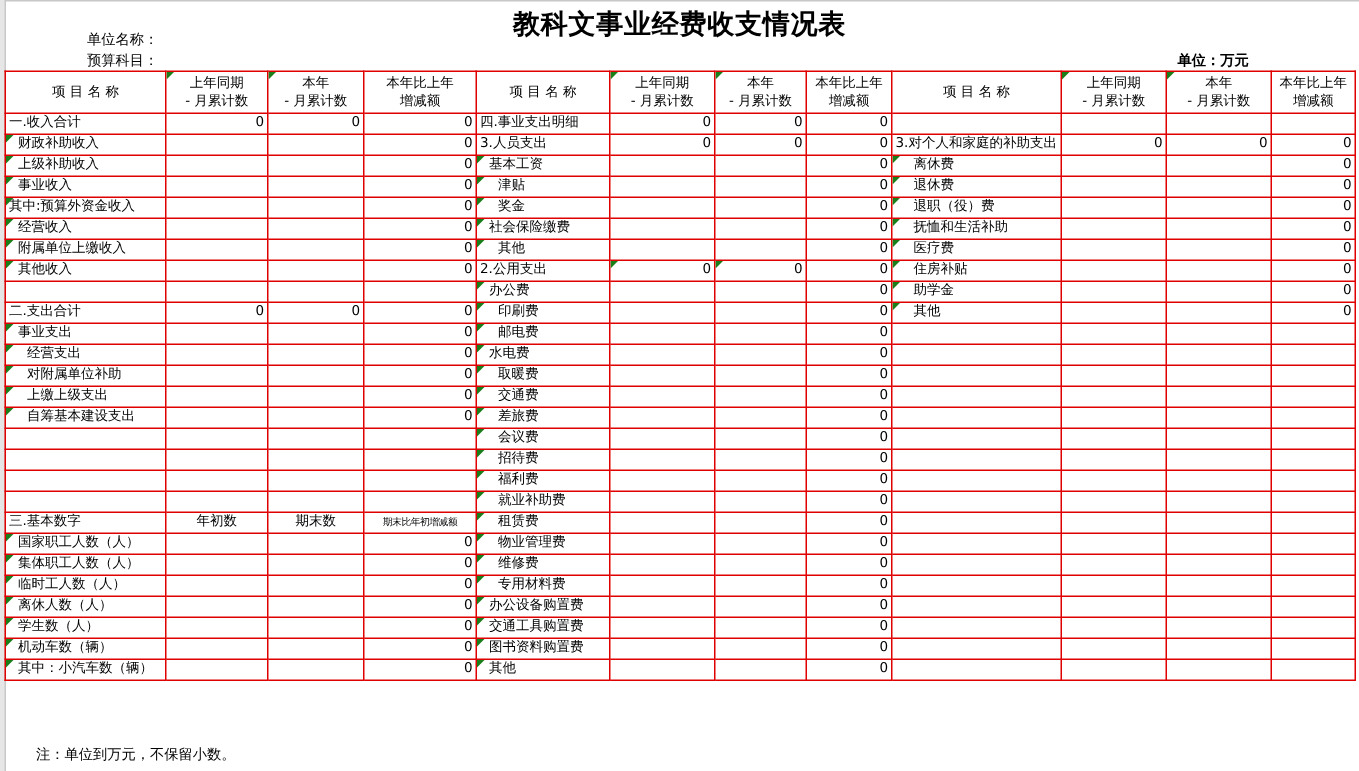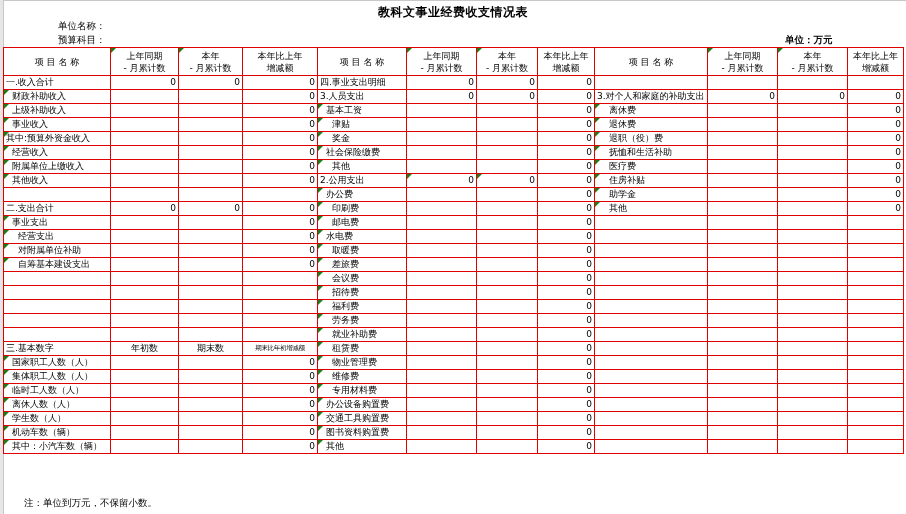--- a/index.html
+++ b/index.html
@@ -1,20 +1,20 @@
 <!DOCTYPE html>
 <html><head>
 <meta charset="utf-8">
 <style>
   html, body { margin:0; padding:0; background:#ffffff; }
   body { width:906px; height:514px; position:relative; overflow:hidden;
          font-family:"DejaVu Sans","Liberation Sans",sans-serif; font-size:9px; color:#000; }
   .topline { position:absolute; left:0; top:0; width:906px; height:1px; background:#c8c8c8; }
   .leftgutter { position:absolute; left:0; top:0; width:3px; height:514px; background:#e6e6e6; border-right:1px solid #c8c8c8; }
-  .title { position:absolute; left:0; width:906px; top:4px; text-align:center; font-size:12px; font-weight:bold; letter-spacing:0.5px; }
+  .title { position:absolute; left:0; width:906px; top:4px; text-align:center; font-size:18px; font-weight:bold; letter-spacing:0.5px; }
   .meta { position:absolute; font-size:9.5px; }
   .grid { position:absolute; left:3px; top:47px; border-collapse:collapse; table-layout:fixed; }
   .grid td { border:1px solid #e00000; padding:0 2px; height:13px; line-height:13px; white-space:nowrap; overflow:hidden; position:relative; font-size:9px; }
   .grid tr.hdr td { height:27px; line-height:12px; text-align:center; font-size:9px; }
   .num { text-align:right; }
   .ctr { text-align:center; }
   .tiny { font-size:6.5px !important; letter-spacing:-0.3px; text-align:center; }
   .tri::before { content:""; position:absolute; left:0; top:0; width:0; height:0;
                  border-top:5px solid #1a7f1a; border-right:5px solid transparent; }
   .i1 { padding-left:8px !important; }
@@ -265,20 +265,34 @@
         <td class="tri i2">取暖费</td>
         <td class="num"></td>
         <td class="num"></td>
         <td class="num">0</td>
         <td></td>
         <td class="num"></td>
         <td class="num"></td>
         <td class="num"></td>
       </tr>
       <tr>
+        <td class="tri i2">上缴上级支出</td>
+        <td class="num"></td>
+        <td class="num"></td>
+        <td class="num">0</td>
+        <td class="tri i2">交通费</td>
+        <td class="num"></td>
+        <td class="num"></td>
+        <td class="num">0</td>
+        <td></td>
+        <td class="num"></td>
+        <td class="num"></td>
+        <td class="num"></td>
+      </tr>
+      <tr>
         <td class="tri i2">自筹基本建设支出</td>
         <td class="num"></td>
         <td class="num"></td>
         <td class="num">0</td>
         <td class="tri i2">差旅费</td>
         <td class="num"></td>
         <td class="num"></td>
         <td class="num">0</td>
         <td></td>
         <td class="num"></td>
@@ -312,34 +326,20 @@
         <td class="num"></td>
         <td class="num"></td>
         <td class="num"></td>
       </tr>
       <tr>
         <td></td>
         <td class="num"></td>
         <td class="num"></td>
         <td class="num"></td>
         <td class="tri i2">福利费</td>
-        <td class="num"></td>
-        <td class="num"></td>
-        <td class="num">0</td>
-        <td></td>
-        <td class="num"></td>
-        <td class="num"></td>
-        <td class="num"></td>
-      </tr>
-      <tr>
-        <td></td>
-        <td class="num"></td>
-        <td class="num"></td>
-        <td class="num"></td>
-        <td class="tri i2">劳务费</td>
         <td class="num"></td>
         <td class="num"></td>
         <td class="num">0</td>
         <td></td>
         <td class="num"></td>
         <td class="num"></td>
         <td class="num"></td>
       </tr>
       <tr>
         <td></td>

